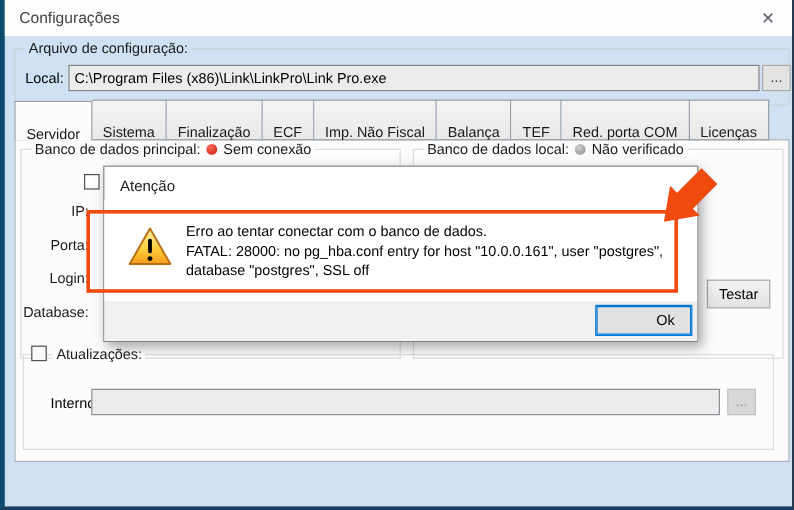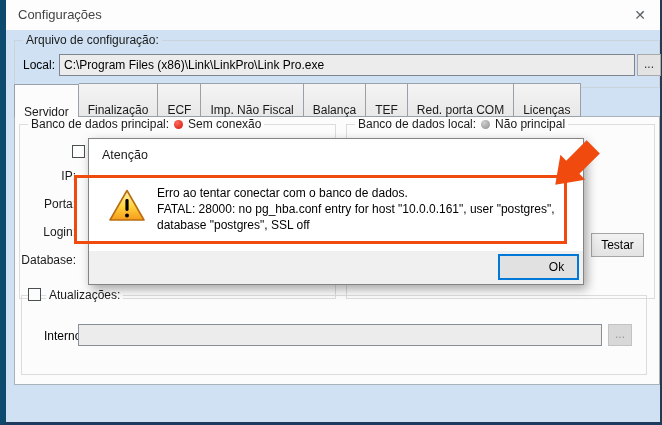--- a/index.html
+++ b/index.html
@@ -1,19 +1,19 @@
 <!DOCTYPE html>
 <html><head>
 <meta charset="utf-8">
 <style>
   * { margin:0; padding:0; box-sizing:border-box; }
   html,body { width:662px; height:425px; }
   body { font-family:"Liberation Sans", sans-serif; font-size:12px; color:#000; background:#fff; position:relative; overflow:hidden; }
 
-  .window { position:absolute; inset:0; background:#cfe1f2; border-left:6px solid #0c4a6e; border-right:2px solid #27394e; border-bottom:3px solid #1d3a5f; }
+  .window { position:absolute; inset:0; background:#cfe1f2; border-left:4px solid #0c4a6e; border-right:2px solid #27394e; border-bottom:3px solid #1d3a5f; }
 
   
   .titlebar { position:absolute; left:0; right:0; top:0; height:30px; background:#fdfdfd; }
   .title-text { position:absolute; left:12px; top:7px; font-size:13px; color:#444; }
   .close-btn { position:absolute; right:10px; top:6px; width:20px; height:18px; text-align:center; line-height:18px; font-size:14px; color:#5a626b; cursor:pointer; }
 
   
   .groupbox { position:absolute; border:1px solid #c9d4dd; }
   .groupbox .gb-label { position:absolute; top:-8px; left:8px; padding:0 3px; color:#1a1a1a; white-space:nowrap; }
   .gb-on-blue .gb-label { background:#cfe1f2; }
@@ -93,20 +93,21 @@
 
   <div class="groupbox gb-on-blue" id="grp-config">
     <span class="gb-label">Arquivo de configuração:</span>
     <span class="local-label">Local:</span>
     <div class="path-box">C:\Program Files (x86)\Link\LinkPro\Link Pro.exe</div>
     <div class="browse-btn">...</div>
   </div>
 
   <div class="tabstrip">
     <span class="tab active">Servidor</span>
+    <span class="tab">Sistema</span>
     <span class="tab">Finalização</span>
     <span class="tab">ECF</span>
     <span class="tab">Imp. Não Fiscal</span>
     <span class="tab">Balança</span>
     <span class="tab">TEF</span>
     <span class="tab">Red. porta COM</span>
     <span class="tab">Licenças</span>
   </div>
 
   <div class="tabpage">
@@ -121,21 +122,21 @@
       <span class="field-label" id="fl-0">IP:</span>
       <span class="field-label" id="fl-1">Porta:</span>
       <span class="field-label" id="fl-2">Login:</span>
       <span class="field-label" id="fl-3">Database:</span>
     </div>
 
     <div class="groupbox gb-on-white" id="grp-localdb">
       <span class="gb-label status-inline">
         <span>Banco de dados local:</span>
         <span class="dot dot-gray"></span>
-        <span>Não principal</span>
+        <span>Não verificado</span>
       </span>
     </div>
 
     <div class="btn" id="btn-testar">Testar</div>
 
     <div class="groupbox gb-on-white" id="grp-updates">
       <span class="checkbox" id="cb-updates"></span>
       <span class="gb-label">Atualizações:</span>
       <span class="interno-label">Interno:</span>
       <div class="interno-box"></div>

